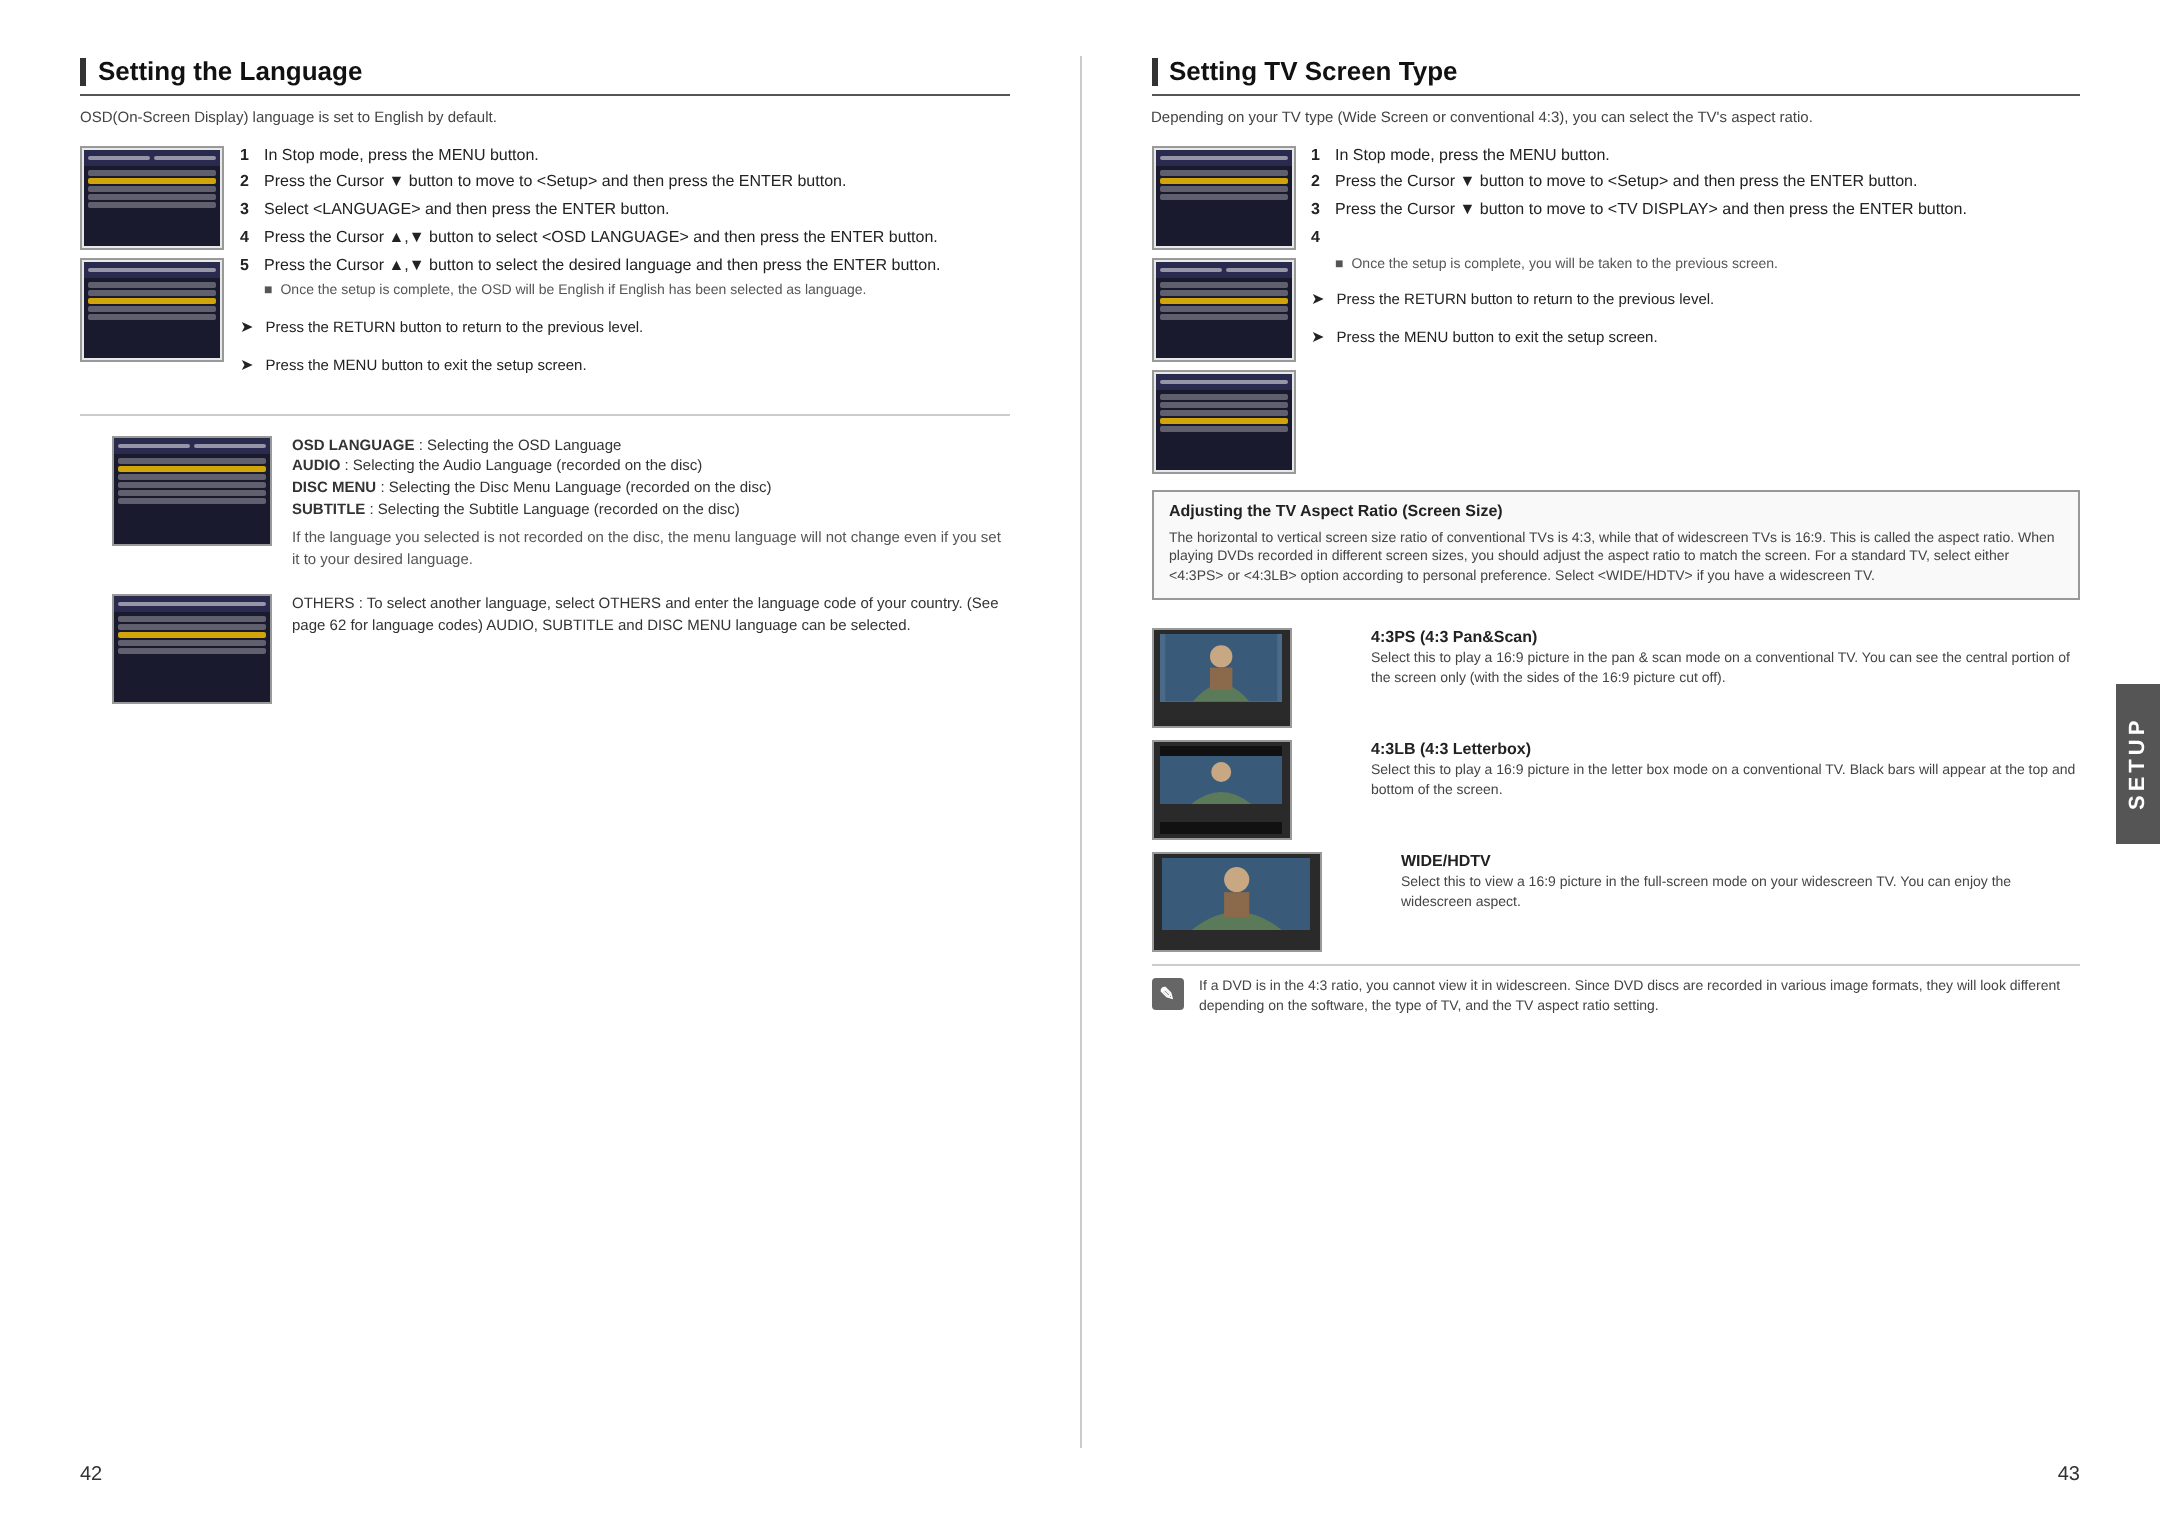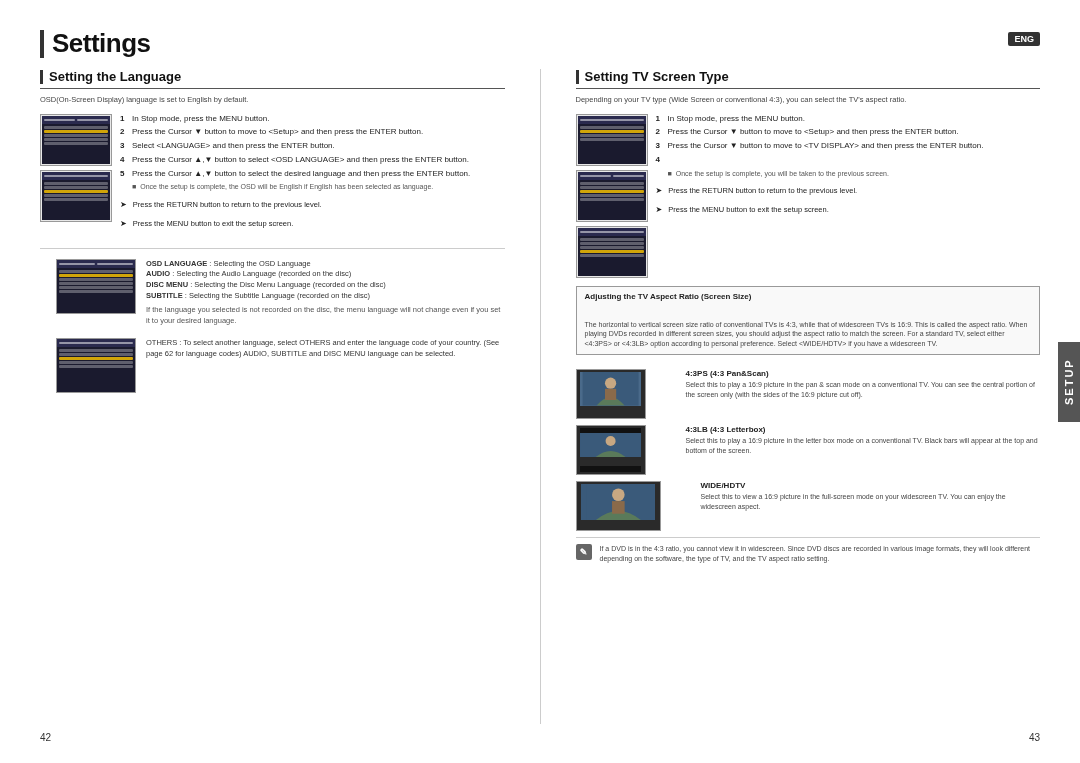--- a/index.html
+++ b/index.html
@@ -264,21 +264,21 @@
     .aspect-box {
       border: 1px solid #999;
       padding: 5px 8px;
       margin-bottom: 8px;
       background: #f9f9f9;
     }
 
     .aspect-box-title {
       font-size: 8px;
       font-weight: bold;
-      margin-bottom: 19px;
+      margin-bottom: 5px;
     }
 
     .aspect-box-desc {
       font-size: 7px;
       color: #444;
       line-height: 1.4;
     }
 
     
     .aspect-items {
@@ -424,27 +424,20 @@
       display: flex;
       align-items: center;
       justify-content: center;
     }
   </style>
 </head>
 <body>
 
 <div class="page-container">
 
-  <div class="header">
-    <div class="page-title">
-      <span class="page-title-bar"></span>
-      <span>Settings</span>
-    </div>
-    <div class="eng-badge">ENG</div>
-  </div>
 
   <div class="main-content">
 
     <div class="left-col">
       <div class="section-title">
         <span class="section-title-bar"></span>
         <span>Setting the Language</span>
       </div>
       <div class="section-desc">OSD(On-Screen Display) language is set to English by default.</div>
 

